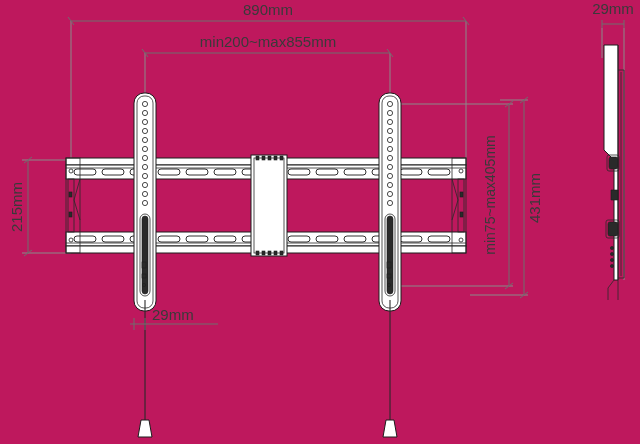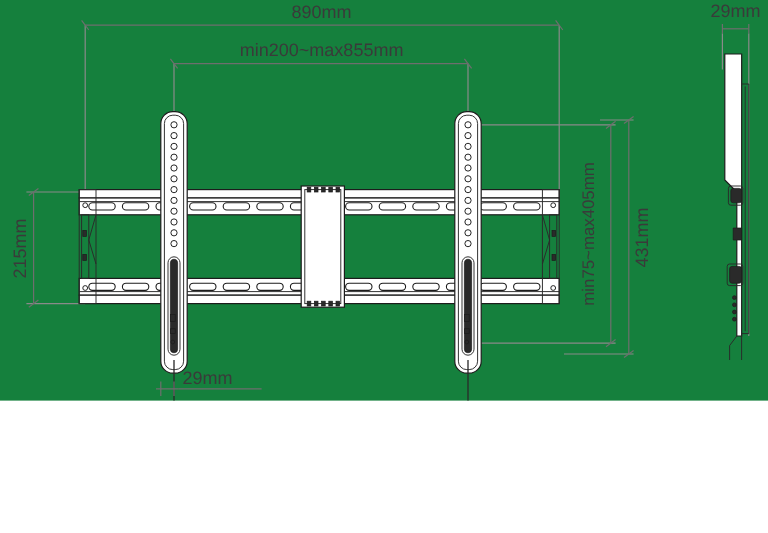--- a/index.html
+++ b/index.html
@@ -3,22 +3,22 @@
 <meta charset="utf-8">
 <style>
   html, body {
     margin: 0;
     padding: 0;
     background: #ffffff;
   }
   #page {
     position: relative;
     width: 640px;
-    height: 334px;
-    background: #15803d;
+    height: 444px;
+    background: #be185d;
     overflow: hidden;
     font-family: "Liberation Sans", sans-serif;
   }
   #drawing {
     display: block;
     width: 640px;
     height: 444px;
   }
   .dim-text {
     font-family: "Liberation Sans", sans-serif;

